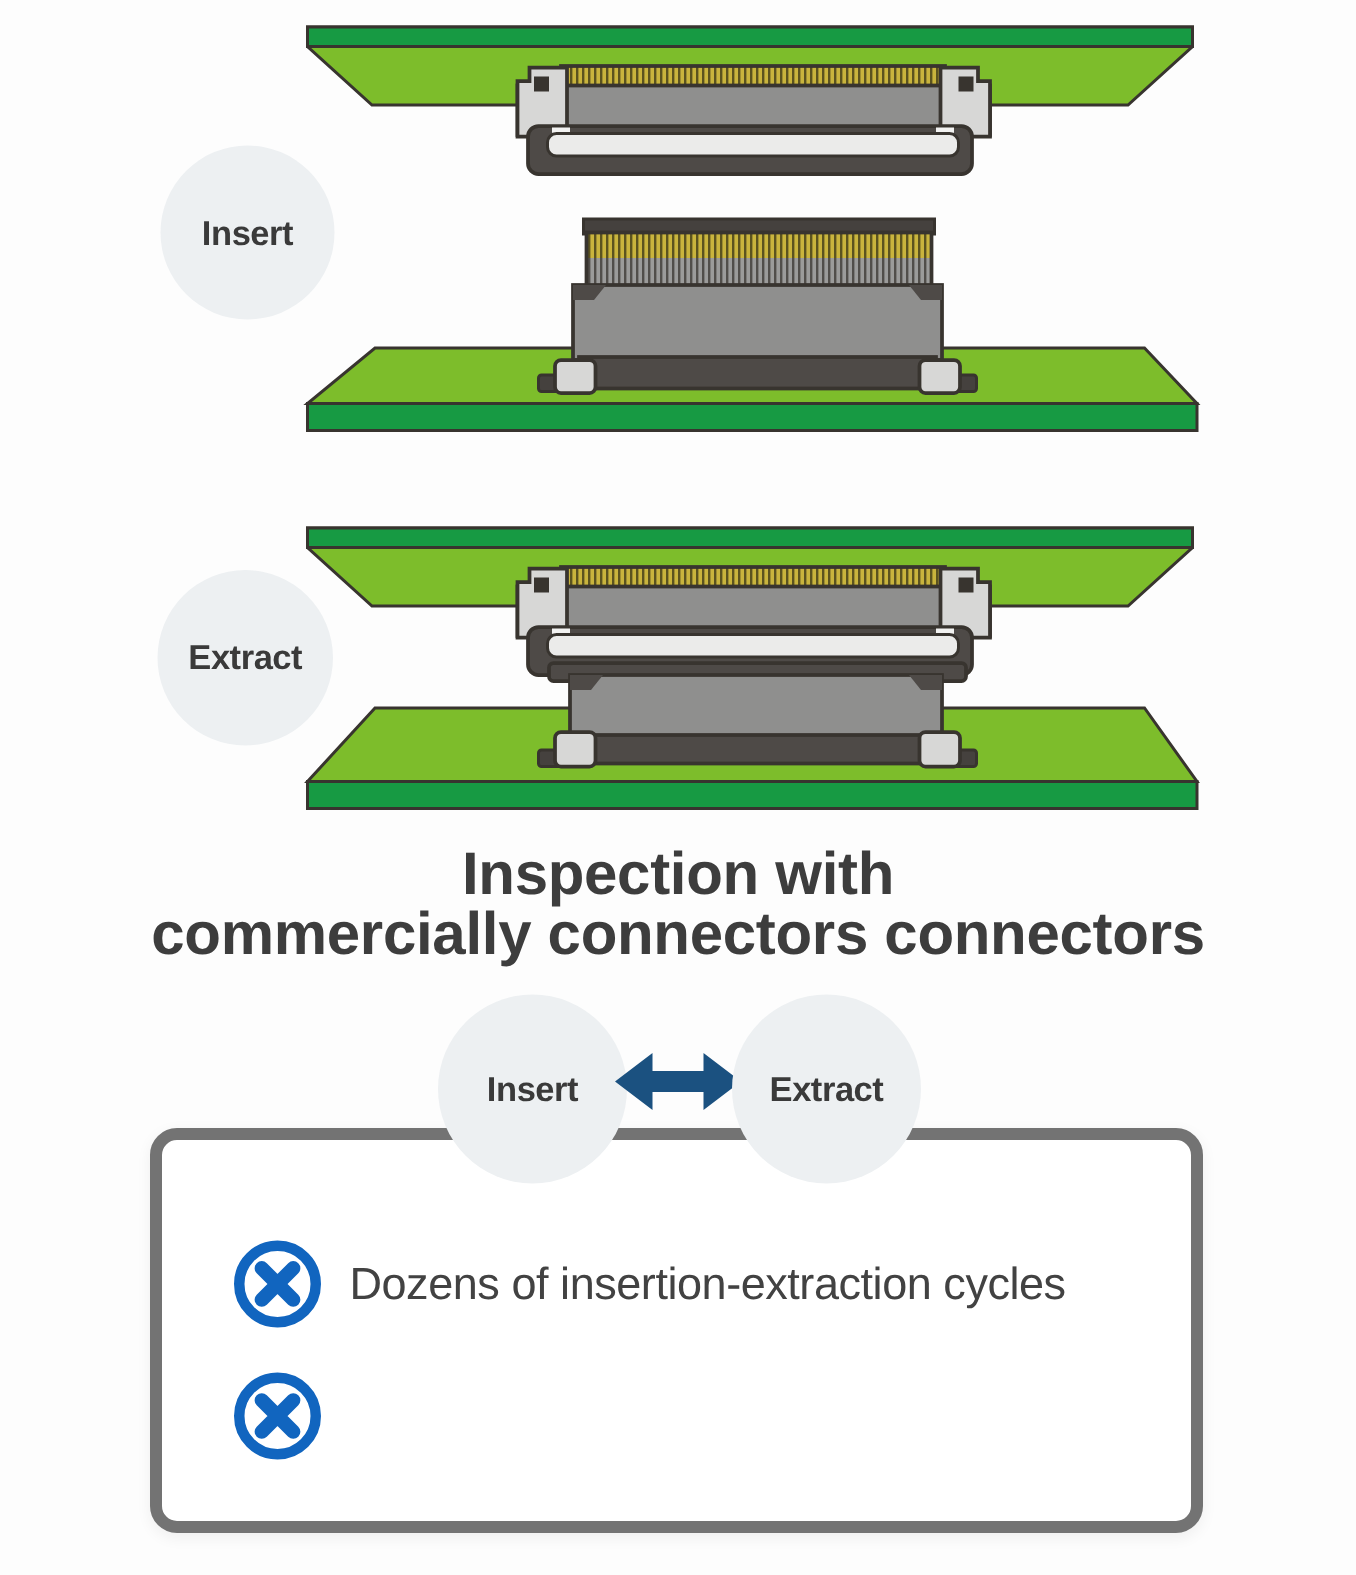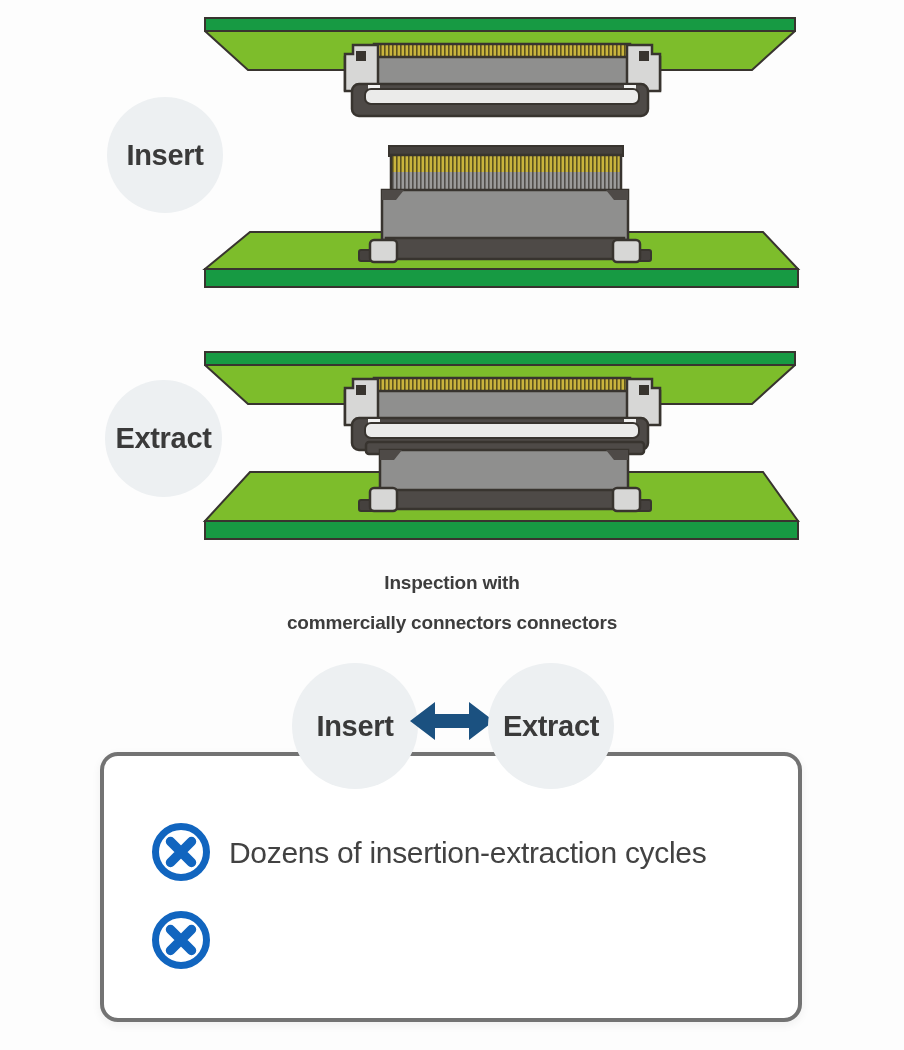--- a/index.html
+++ b/index.html
@@ -6,38 +6,38 @@
   html,body { background:#fdfdfd; }
   body { font-family:"Liberation Sans", sans-serif; }
   .stage{
     position:relative; width:904px; height:1050px; margin:0 auto;
     background:#fdfdfd; overflow:hidden;
   }
   .scene-svg{ position:absolute; left:0; top:0; z-index:2; }
   .badge{
     position:absolute; border-radius:50%; background:#edf0f2;
     display:flex; align-items:center; justify-content:center;
-    font-weight:bold; font-size:29px; color:#3a3a3a; z-index:2;
+    font-weight:bold; font-size:23px; color:#3a3a3a; z-index:2;
     letter-spacing:-0.3px;
   }
   .badge-insert-top{ left:107px; top:97px;  width:116px; height:116px; }
   .badge-extract-top{ left:105px; top:380px; width:117px; height:117px; }
   .badge-cycle{ z-index:3; width:126px; height:126px; top:663px; }
   .badge-cycle-insert{ left:292px; }
   .badge-cycle-extract{ left:488px; }
   .caption{
     position:absolute; left:0; top:563px; width:904px; text-align:center;
-    font-weight:bold; font-size:19px; line-height:40px; color:#3d3d3d; z-index:2;
+    font-weight:bold; font-size:40px; line-height:40px; color:#3d3d3d; z-index:2;
     letter-spacing:-0.2px;
   }
   .caption span{ display:block; }
   .cycle-arrow{ position:absolute; left:410px; top:702px; z-index:3; }
   .card{
     position:absolute; left:100px; top:752px; width:702px; height:270px;
-    background:#ffffff; border:4px solid #737373; border-radius:18px;
+    background:#ffffff; border:8px solid #737373; border-radius:18px;
     box-shadow:0 3px 10px rgba(0,0,0,0.06); z-index:1;
   }
   .note-row{
     position:absolute; left:45px; display:flex; align-items:center; gap:16px;
   }
   .note-row-1{ top:64px; }
   .note-row-2{ top:152px; }
   .note-icon{ flex:0 0 64px; }
   .note-text{
     font-size:30px; line-height:43px; color:#424242; letter-spacing:-0.3px;

